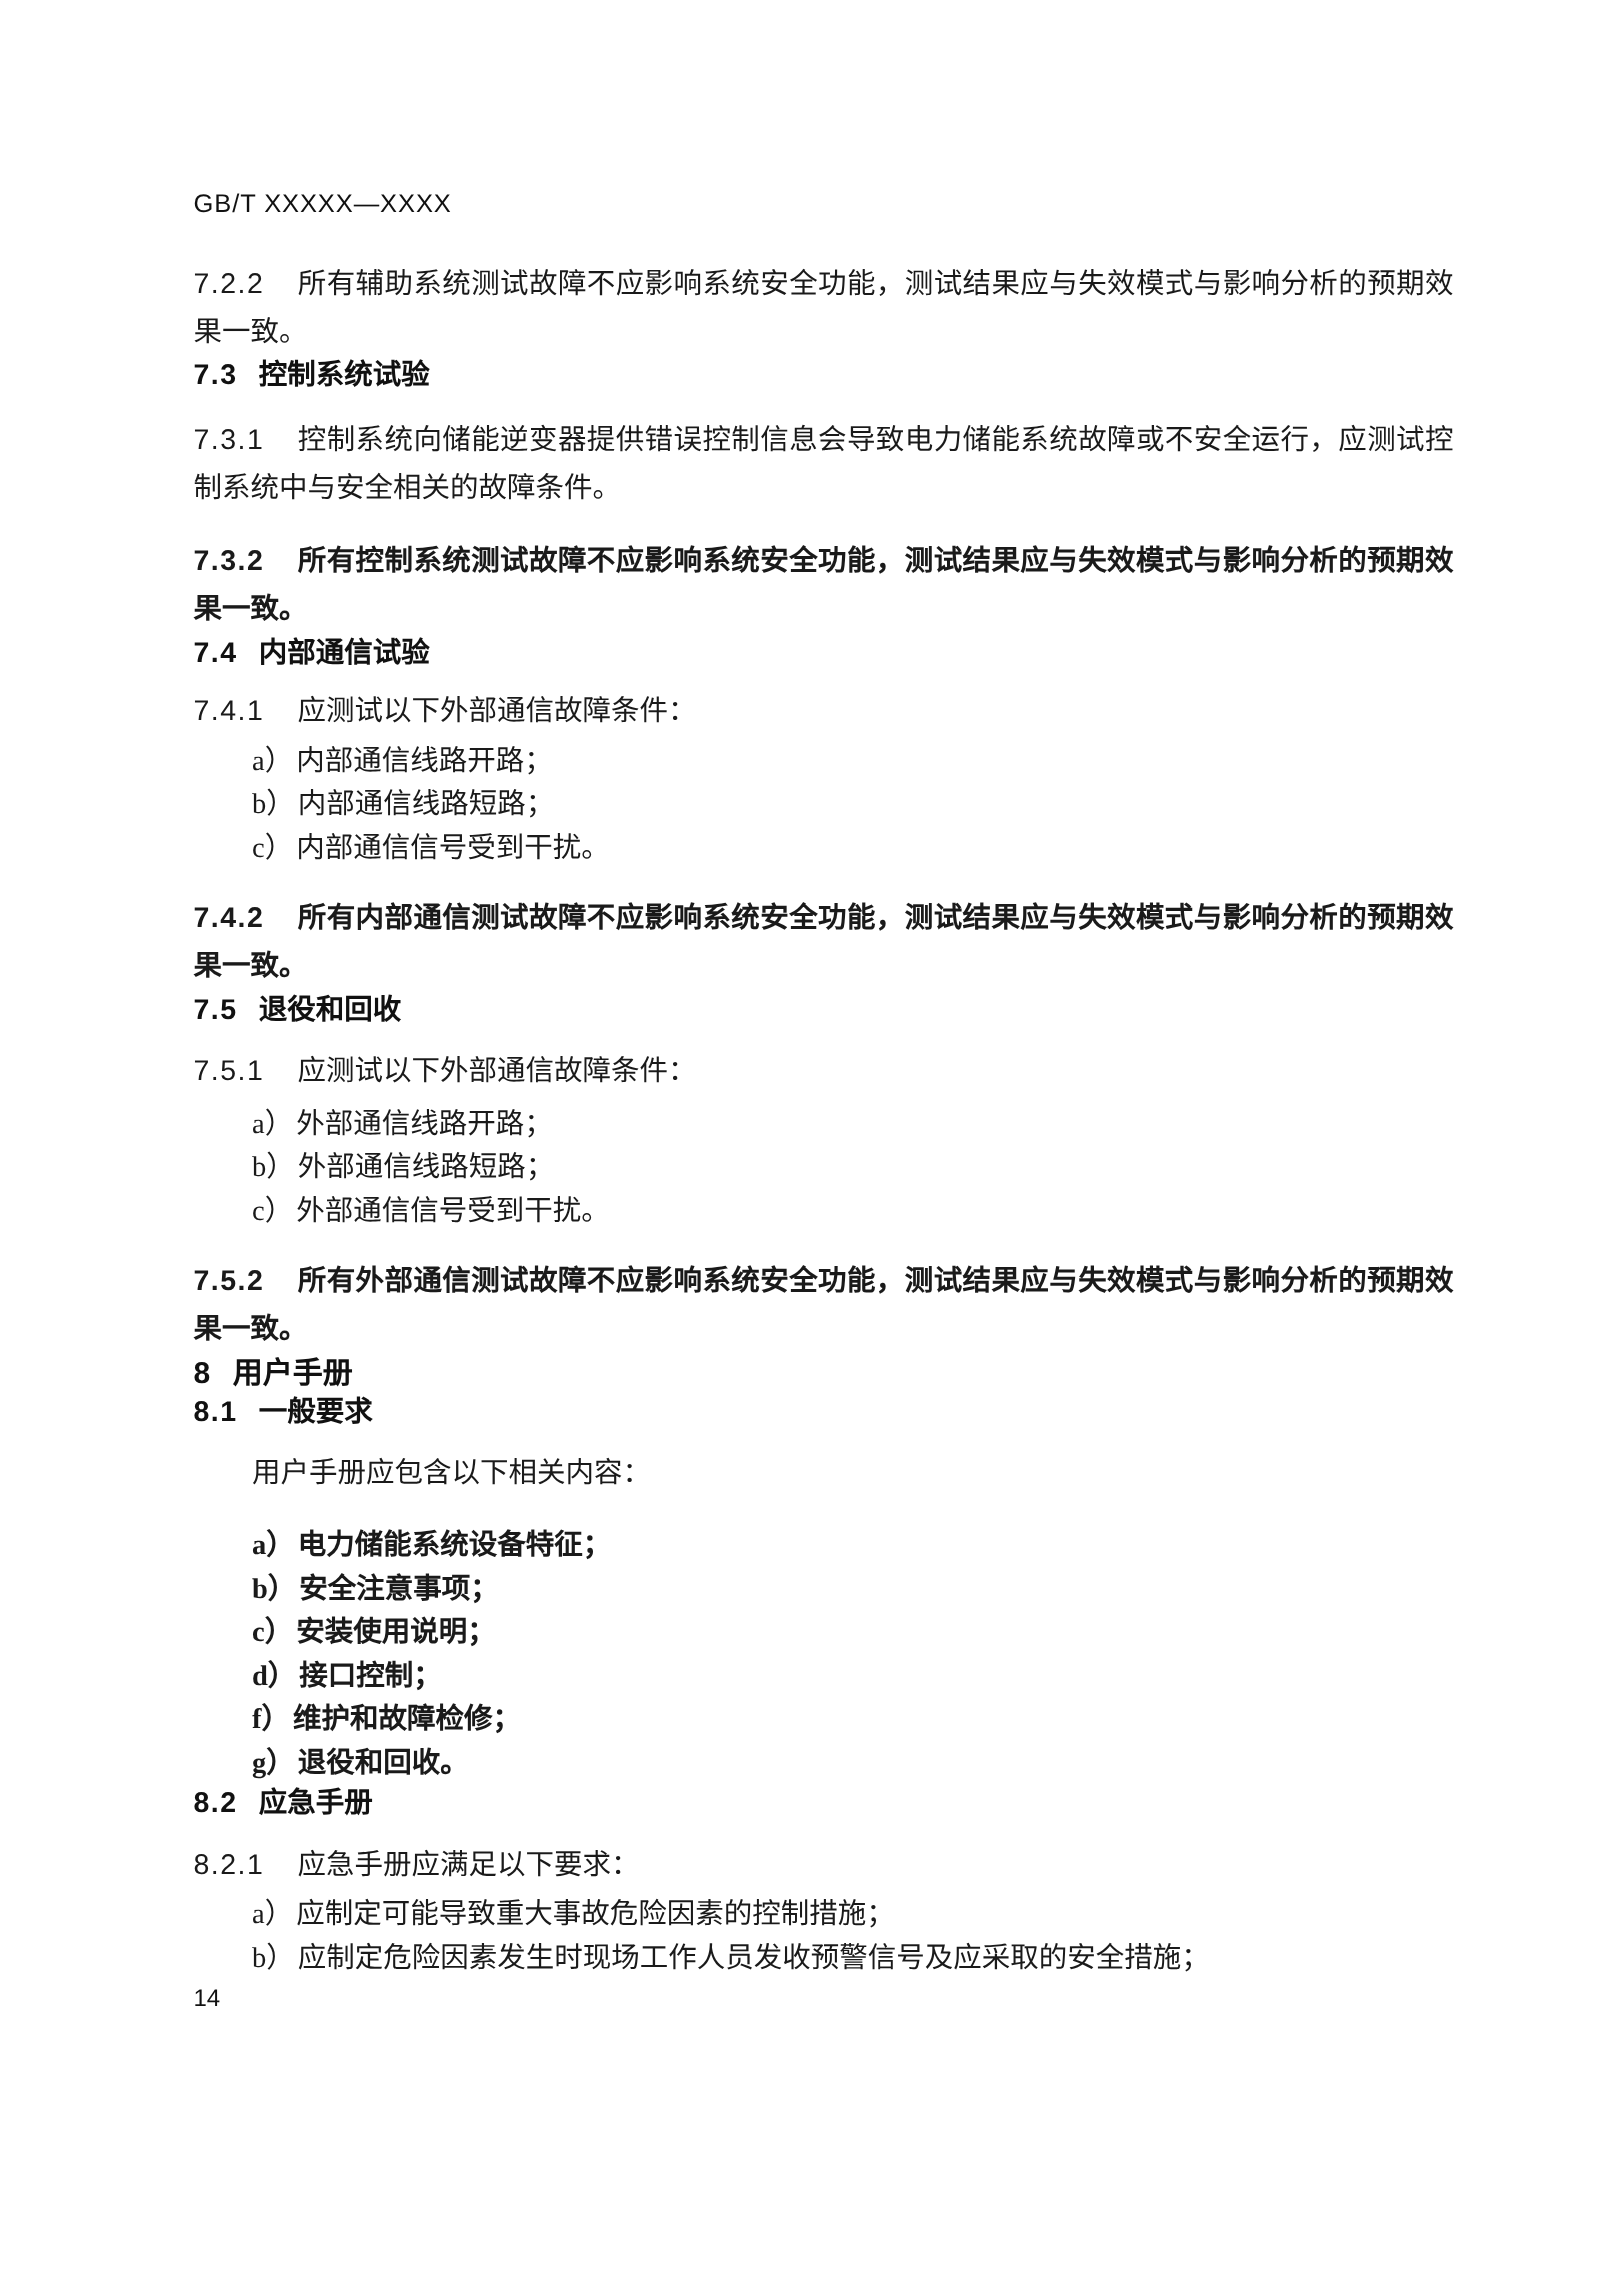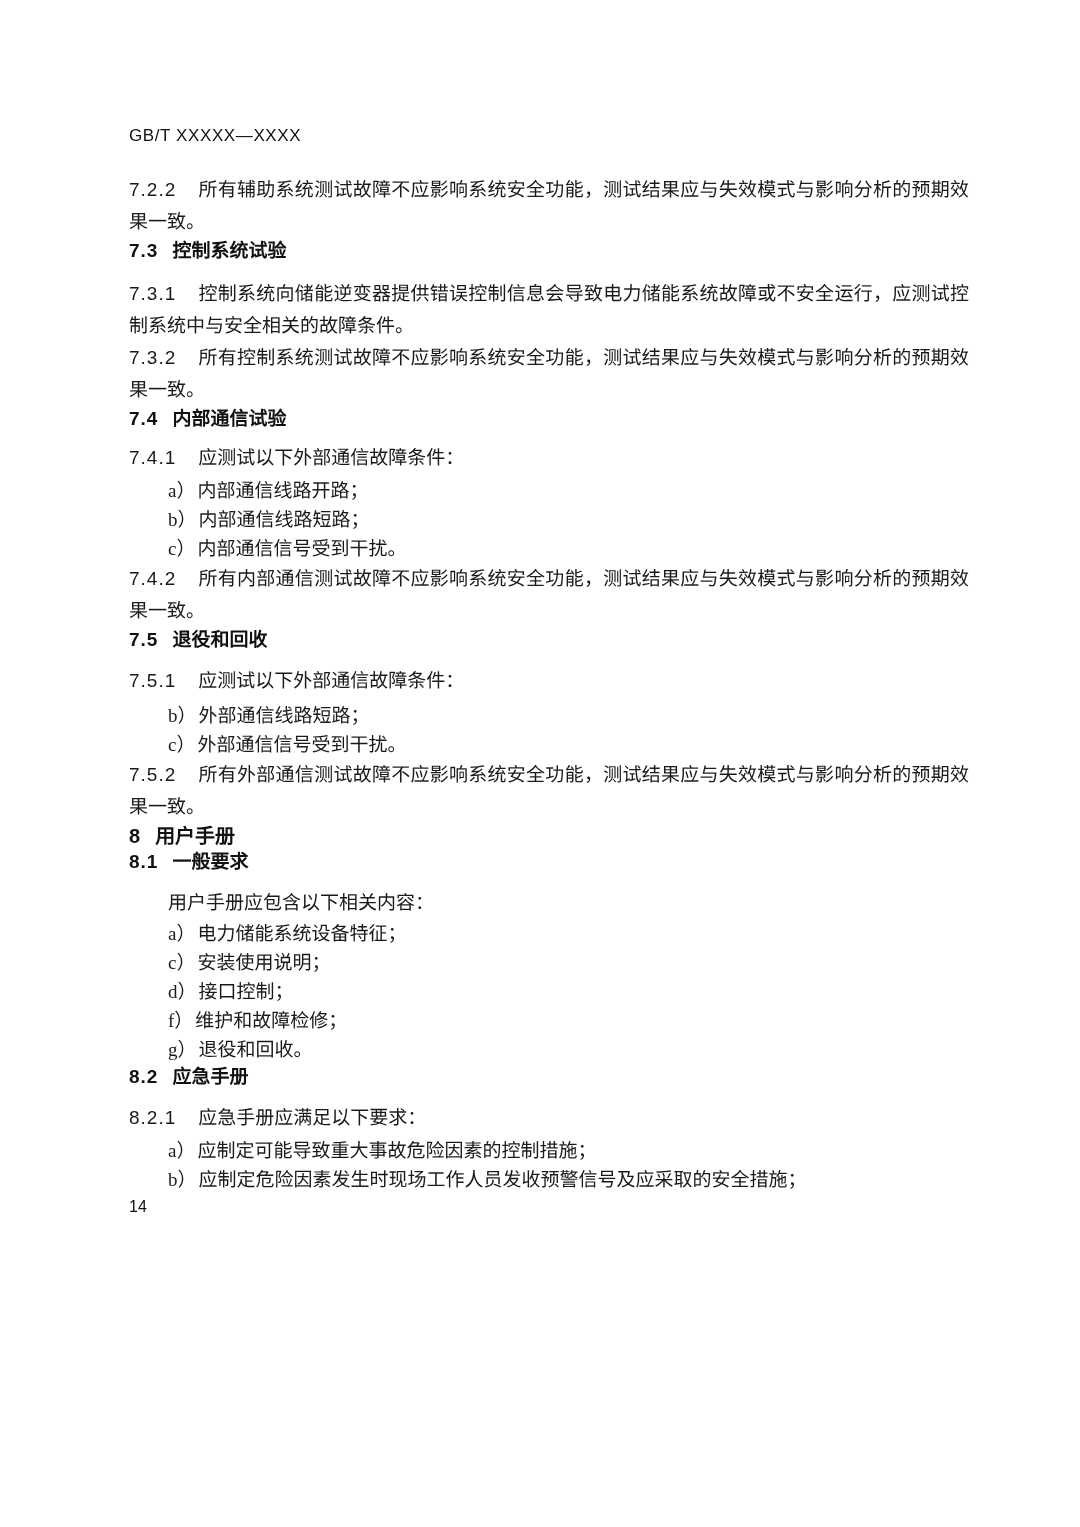--- a/index.html
+++ b/index.html
@@ -56,21 +56,21 @@
     line-height: 29px;
     padding-left: 39px;
   }
   p.li .label { margin-right: 2px; }
   .page-number {
     font-family: "Liberation Sans", sans-serif;
     font-size: 16px;
     line-height: 22px;
     color: #111;
   }
-  .mt0  { margin-top: 0; }
+  .mt0  { margin-top: 17px; font-weight: bold; }
   .mt2  { margin-top: 2px; }
   .mt4  { margin-top: 4px; }
   .mt8  { margin-top: 8px; }
   .mt10 { margin-top: 10px; }
   .mt12 { margin-top: 12px; }
   .mt14 { margin-top: 14px; }
   .mt16 { margin-top: 16px; }
   .mt22 { margin-top: 22px; }
   .mt28 { margin-top: 28px; }
   .mt32 { margin-top: 32px; }
@@ -100,34 +100,36 @@
     <p class="li"><span class="label">c）</span><span>内部通信信号受到干扰。</span></p>
   </div>
 
   <p class="clause mt0"><span class="num">7.4.2</span><span>所有内部通信测试故障不应影响系统安全功能，测试结果应与失效模式与影响分析的预期效果一致。</span></p>
 
   <h2 class="sec mt10"><span class="num">7.5</span><span>退役和回收</span></h2>
 
   <p class="clause mt12"><span class="num">7.5.1</span><span>应测试以下外部通信故障条件：</span></p>
 
   <div class="list mt4">
+    <p class="li"><span class="label">a）</span><span>外部通信线路开路；</span></p>
     <p class="li"><span class="label">b）</span><span>外部通信线路短路；</span></p>
     <p class="li"><span class="label">c）</span><span>外部通信信号受到干扰。</span></p>
   </div>
 
   <p class="clause mt0"><span class="num">7.5.2</span><span>所有外部通信测试故障不应影响系统安全功能，测试结果应与失效模式与影响分析的预期效果一致。</span></p>
 
   <h1 class="sec mt22"><span class="num">8</span><span>用户手册</span></h1>
 
   <h2 class="sec mt32"><span class="num">8.1</span><span>一般要求</span></h2>
 
   <p class="para mt12">用户手册应包含以下相关内容：</p>
 
   <div class="list mt0">
     <p class="li"><span class="label">a）</span><span>电力储能系统设备特征；</span></p>
+    <p class="li"><span class="label">b）</span><span>安全注意事项；</span></p>
     <p class="li"><span class="label">c）</span><span>安装使用说明；</span></p>
     <p class="li"><span class="label">d）</span><span>接口控制；</span></p>
     <p class="li"><span class="label">f）</span><span>维护和故障检修；</span></p>
     <p class="li"><span class="label">g）</span><span>退役和回收。</span></p>
   </div>
 
   <h2 class="sec mt16"><span class="num">8.2</span><span>应急手册</span></h2>
 
   <p class="clause mt12"><span class="num">8.2.1</span><span>应急手册应满足以下要求：</span></p>
 

